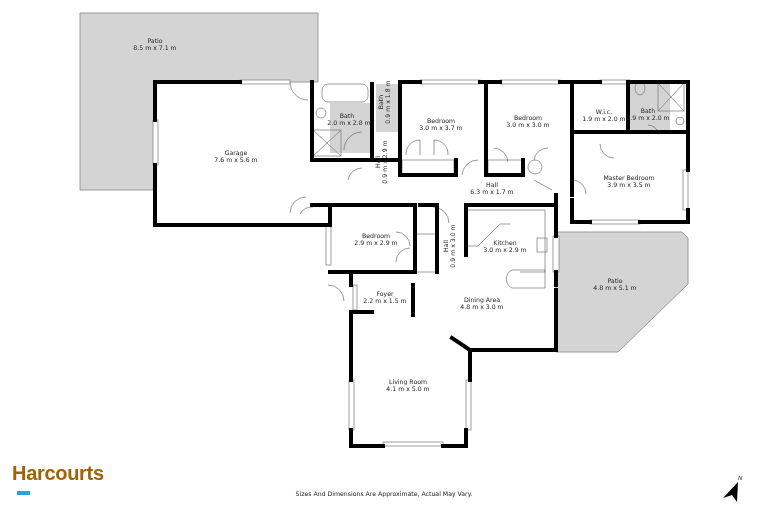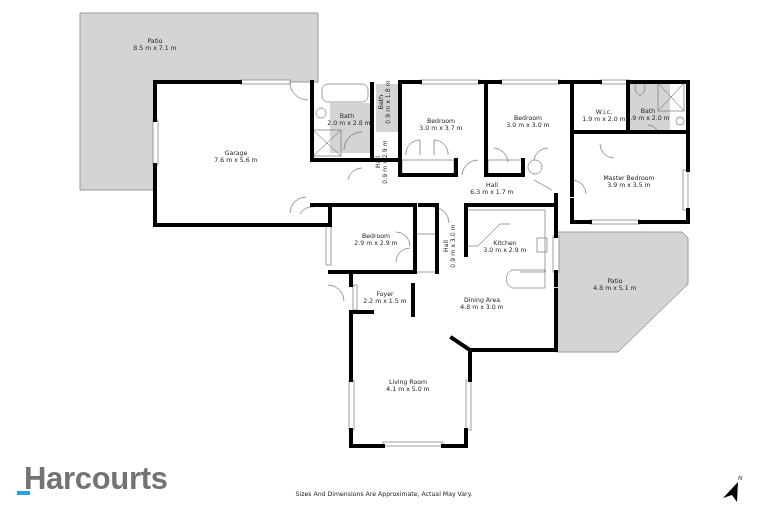--- a/index.html
+++ b/index.html
@@ -1,19 +1,19 @@
 <!DOCTYPE html>
 <html><head>
 <meta charset="utf-8">
 <style>
   html, body { margin:0; padding:0; background:#ffffff; }
   body { width:768px; height:512px; position:relative; overflow:hidden; font-family:"DejaVu Sans", sans-serif; }
   #plan { position:absolute; left:0; top:0; width:768px; height:512px; }
   .lbl { font-family:"DejaVu Sans", sans-serif; font-size:6.2px; fill:#222; text-anchor:middle; }
-  .logo { position:absolute; left:24px; top:463px; font-family:"Liberation Sans", sans-serif; font-weight:bold; font-size:31px; color:#737373; letter-spacing:-0.3px; line-height:1; }
+  .logo { position:absolute; left:12px; top:463px; font-family:"Liberation Sans", sans-serif; font-weight:bold; font-size:20px; color:#a16207; letter-spacing:-0.3px; line-height:1; }
   .logo-bar { position:absolute; left:17px; top:491px; width:13px; height:4px; background:#2aa3dc; }
   .disclaimer { position:absolute; left:0; width:768px; top:490px; text-align:center; font-family:"DejaVu Sans", sans-serif; font-size:6.2px; color:#222; }
   .north { position:absolute; left:718px; top:474px; width:30px; height:30px; }
 </style>
 </head>
 <body>
 
 <svg id="plan" viewBox="0 0 768 512" xmlns="http://www.w3.org/2000/svg">
 
   <g>

